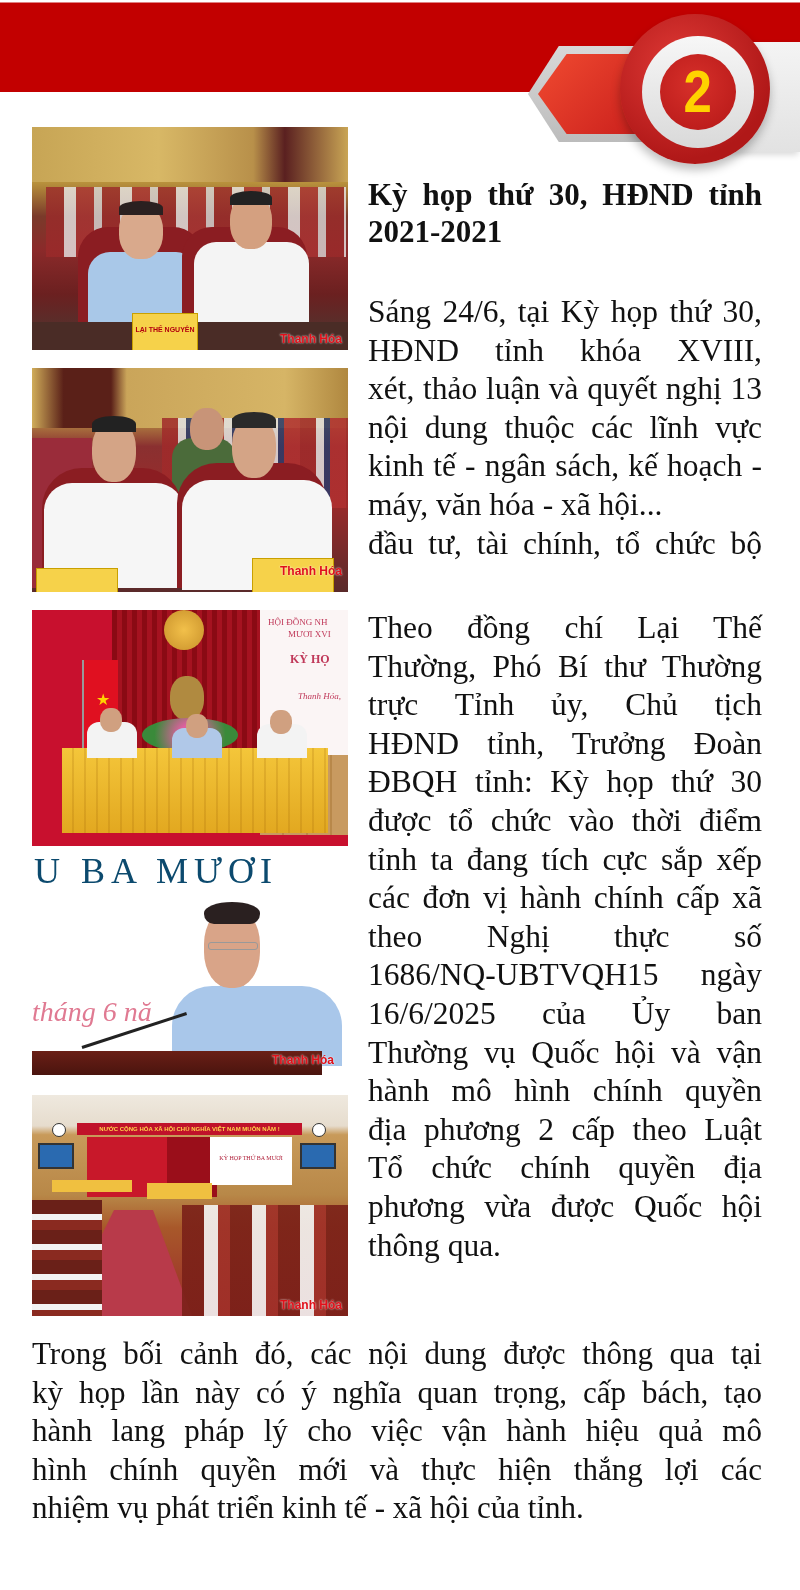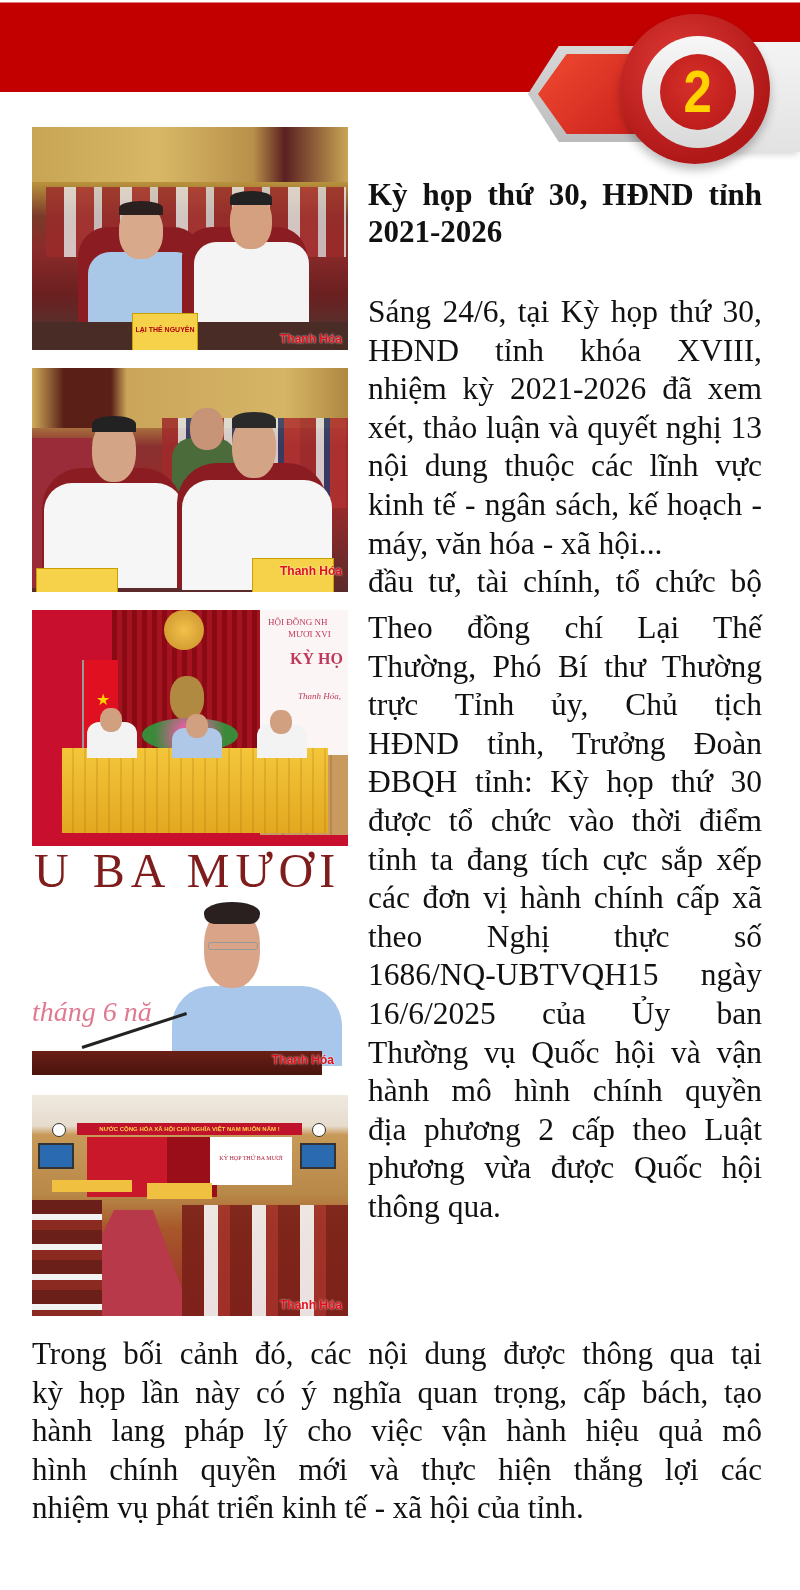--- a/index.html
+++ b/index.html
@@ -124,21 +124,21 @@
   <div class="wm" style="bottom:14px;">Thanh Hóa</div>
 </div>
 
 <div class="photo" style="top:610px;height:255px;">
   <div class="ph" style="background:#c8102e;"></div>
   <div style="position:absolute;left:80px;top:0;width:150px;height:190px;background:repeating-linear-gradient(90deg,#8a0a14 0 5px,#a51220 5px 10px);"></div>
   <div style="position:absolute;left:228px;top:0;width:88px;height:150px;background:#fbf5f5;"></div>
   <div style="position:absolute;left:236px;top:6px;width:80px;font-size:9px;color:#c0395a;font-family:'Liberation Serif',serif;line-height:12px;">
     <div>HỘI ĐỒNG NH</div>
     <div style="padding-left:20px">MƯƠI XVI</div>
-    <div style="font-size:16px;font-weight:bold;padding:10px 0 0 22px;line-height:18px">KỲ HỌ</div>
+    <div style="font-size:12px;font-weight:bold;padding:10px 0 0 22px;line-height:18px">KỲ HỌ</div>
     <div style="font-style:italic;padding:22px 0 0 30px">Thanh Hóa,</div>
   </div>
   <div style="position:absolute;left:228px;top:145px;width:88px;height:80px;background:repeating-linear-gradient(90deg,#c89a60 0 22px,#b8884a 22px 24px);"></div>
   <div style="position:absolute;left:132px;top:0;width:40px;height:40px;border-radius:50%;background:radial-gradient(circle,#f2c04a,#c8902a);"></div>
   <div style="position:absolute;left:50px;top:50px;width:2px;height:95px;background:#999;"></div>
   <div style="position:absolute;left:52px;top:50px;width:34px;height:90px;background:#e01020;"></div>
   <div style="position:absolute;left:64px;top:82px;color:#ffd200;font-size:16px;line-height:1;">★</div>
   <div style="position:absolute;left:138px;top:66px;width:34px;height:44px;background:#b08a40;border-radius:45%;"></div>
   <div style="position:absolute;left:110px;top:108px;width:96px;height:34px;border-radius:50%;background:radial-gradient(circle,#e060a0 20%,#3a8a3a 70%);"></div>
   <div style="position:absolute;left:30px;top:138px;width:266px;height:85px;background:linear-gradient(180deg,#f4c63a,#e2a820);"></div>
@@ -147,21 +147,21 @@
   <div style="position:absolute;left:68px;top:98px;width:22px;height:24px;background:#d0a080;border-radius:45%;"></div>
   <div style="position:absolute;left:140px;top:118px;width:50px;height:30px;background:#b0c8e8;border-radius:12px 12px 0 0;"></div>
   <div style="position:absolute;left:154px;top:104px;width:22px;height:24px;background:#d0a080;border-radius:45%;"></div>
   <div style="position:absolute;left:225px;top:114px;width:50px;height:34px;background:#f3f3f3;border-radius:12px 12px 0 0;"></div>
   <div style="position:absolute;left:238px;top:100px;width:22px;height:24px;background:#d0a080;border-radius:45%;"></div>
   <div class="wm">Thanh Hóa</div>
 </div>
 
 <div class="photo" style="top:846px;height:229px;">
   <div class="ph" style="background:#ffffff;"></div>
-  <div style="position:absolute;left:2px;top:0;font-family:'Liberation Serif',serif;font-size:48px;color:#7f1d1d;letter-spacing:6px;line-height:50px;white-space:nowrap;">U BA MƯƠI</div>
+  <div style="position:absolute;left:2px;top:0;font-family:'Liberation Serif',serif;font-size:36px;color:#0c4a6e;letter-spacing:6px;line-height:50px;white-space:nowrap;">U BA MƯƠI</div>
   <div style="position:absolute;left:0;top:150px;font-family:'Liberation Serif',serif;font-style:italic;font-size:28px;color:#e07a92;white-space:nowrap;">tháng 6 nă</div>
   <div style="position:absolute;left:140px;top:140px;width:170px;height:80px;background:#a9c7ea;border-radius:40px 40px 0 0;"></div>
   <div style="position:absolute;left:172px;top:62px;width:56px;height:80px;background:#d9a488;border-radius:45%;"></div>
   <div style="position:absolute;left:172px;top:56px;width:56px;height:22px;background:#2a2020;border-radius:50% 50% 10px 10px;"></div>
   <div style="position:absolute;left:176px;top:96px;width:48px;height:6px;border:1px solid #999;border-radius:3px;"></div>
   <div style="position:absolute;left:50px;top:200px;width:110px;height:3px;background:#222;transform:rotate(-18deg);transform-origin:left;"></div>
   <div style="position:absolute;left:0;top:205px;width:290px;height:24px;background:linear-gradient(180deg,#6a1f16,#4a140e);"></div>
   <div class="wm" style="right:14px;bottom:8px;">Thanh Hóa</div>
 </div>
 
@@ -178,27 +178,26 @@
   <div style="position:absolute;left:20px;top:85px;width:80px;height:12px;background:#f0c040;"></div>
   <div style="position:absolute;left:115px;top:88px;width:65px;height:16px;background:#f0c040;"></div>
   <div style="position:absolute;left:30px;top:115px;width:130px;height:106px;background:#b83a4a;clip-path:polygon(40% 0,70% 0,100% 100%,0 100%);"></div>
   <div style="position:absolute;left:0;top:105px;width:70px;height:116px;background:repeating-linear-gradient(180deg,#6a2018 0 14px,#f2f2f2 14px 20px,#8a2a20 20px 30px);"></div>
   <div style="position:absolute;left:150px;top:110px;width:166px;height:111px;background:repeating-linear-gradient(90deg,#7a2018 0 22px,#f4f4f4 22px 36px,#a03028 36px 48px);opacity:.9;"></div>
   <div class="wm">Thanh Hóa</div>
 </div>
 
 <h2 class="headline">
   <span class="line">Kỳ họp thứ 30, HĐND tỉnh</span>
-  <span class="line last">2021-2026</span>
+  <span class="line last">2021-2021</span>
 </h2>
 
 <p class="para" style="top:293px;">
   <span class="line">Sáng 24/6, tại Kỳ họp thứ 30,</span>
   <span class="line">HĐND tỉnh khóa XVIII,</span>
-  <span class="line">nhiệm kỳ 2021-2026 đã xem</span>
   <span class="line">xét, thảo luận và quyết nghị 13</span>
   <span class="line">nội dung thuộc các lĩnh vực</span>
   <span class="line">kinh tế - ngân sách, kế hoạch -</span>
   <span class="line last">máy, văn hóa - xã hội...</span>
   <span class="line">đầu tư, tài chính, tổ chức bộ</span>
 </p>
 
 <p class="para" style="top:609px;">
   <span class="line">Theo đồng chí Lại Thế</span>
   <span class="line">Thường, Phó Bí thư Thường</span>
@@ -207,20 +206,21 @@
   <span class="line">ĐBQH tỉnh: Kỳ họp thứ 30</span>
   <span class="line">được tổ chức vào thời điểm</span>
   <span class="line">tỉnh ta đang tích cực sắp xếp</span>
   <span class="line">các đơn vị hành chính cấp xã</span>
   <span class="line">theo Nghị thực số</span>
   <span class="line">1686/NQ-UBTVQH15 ngày</span>
   <span class="line">16/6/2025 của Ủy ban</span>
   <span class="line">Thường vụ Quốc hội và vận</span>
   <span class="line">hành mô hình chính quyền</span>
   <span class="line">địa phương 2 cấp theo Luật</span>
+  <span class="line">Tổ chức chính quyền địa</span>
   <span class="line">phương vừa được Quốc hội</span>
   <span class="line last">thông qua.</span>
 </p>
 
 <p class="para full" style="top:1335px;">
   <span class="line">Trong bối cảnh đó, các nội dung được thông qua tại</span>
   <span class="line">kỳ họp lần này có ý nghĩa quan trọng, cấp bách, tạo</span>
   <span class="line">hành lang pháp lý cho việc vận hành hiệu quả mô</span>
   <span class="line">hình chính quyền mới và thực hiện thắng lợi các</span>
   <span class="line last">nhiệm vụ phát triển kinh tế - xã hội của tỉnh.</span>

